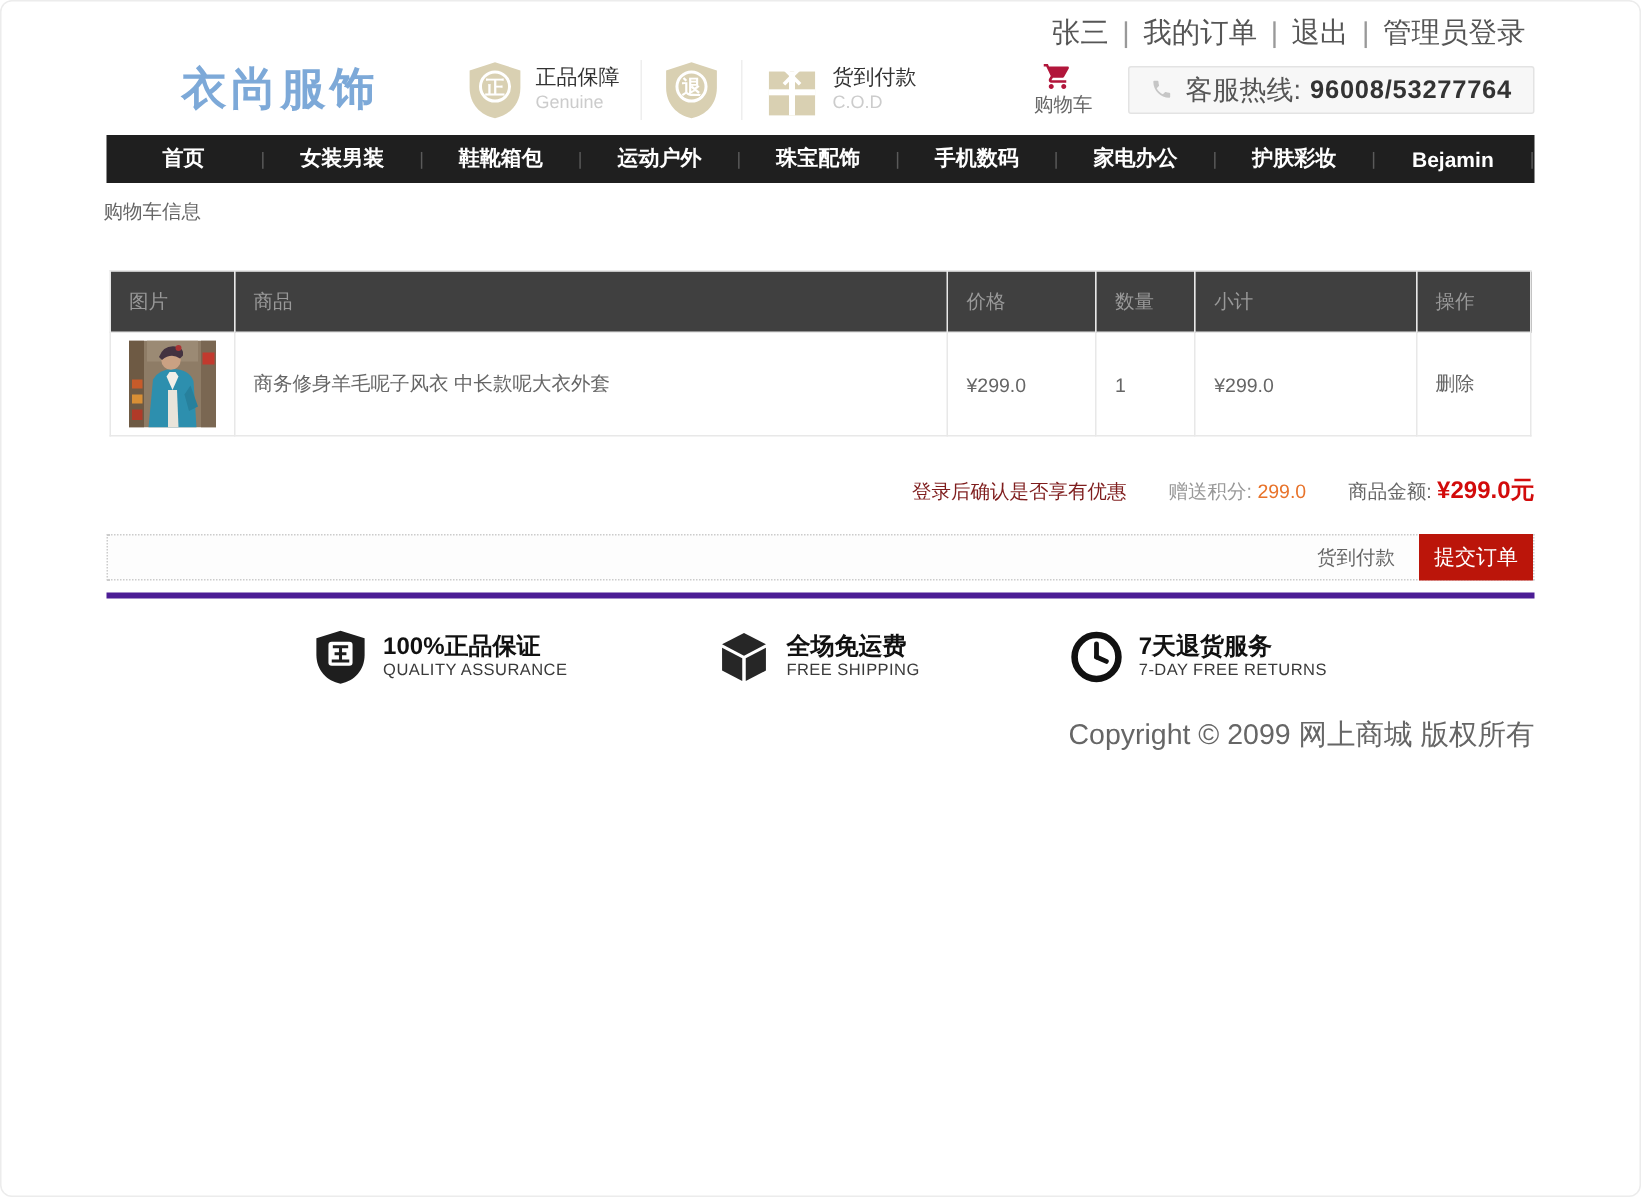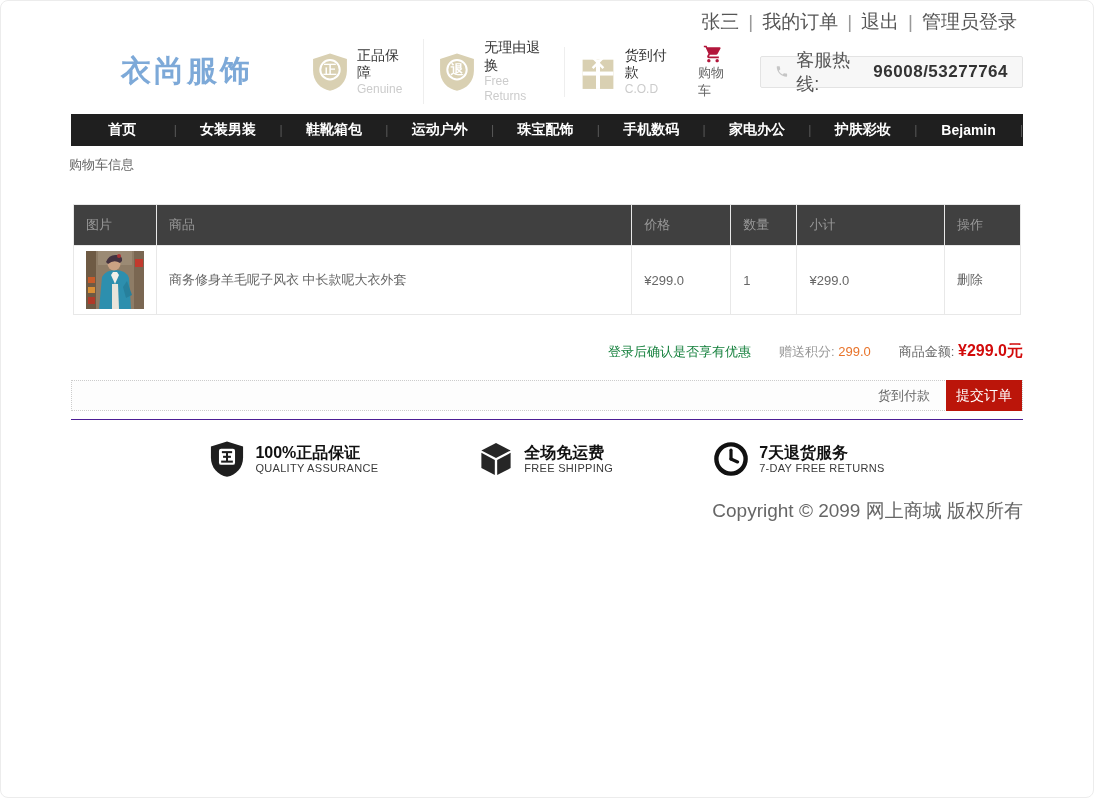--- a/index.html
+++ b/index.html
@@ -75,21 +75,21 @@
   }
   td.imgcell { padding:4px; }
   .thumb { width:58px; height:58px; display:block; cursor:pointer; }
   .del { color:#666; cursor:pointer; }
 
   
   .summary {
     display:flex; justify-content:flex-end; align-items:baseline;
     margin-top:26px; font-size:13px;
   }
-  .summary .notice { color:#15803d; }
+  .summary .notice { color:#7f1d1d; }
   .summary .group { margin-left:28px; }
   .summary .lbl { color:#999; }
   .summary .lbl-dark { color:#666; }
   .summary .orange { color:#e8732a; }
   .summary .red { color:#d20b0b; font-weight:bold; font-size:16px; }
 
   
   .action-bar {
     margin-top:18px; height:31px;
     border:1px dotted #ccc; background:#fdfdfd;
@@ -136,24 +136,20 @@
             <div class="btitle">正品保障</div>
             <div class="bsub">Genuine</div>
           </div>
         </div>
         <div class="badge">
           <svg class="bicon" viewBox="0 0 24 26">
             <path d="M12 1 L23 4.5 V12 C23 19 18.3 24 12 25.2 C5.7 24 1 19 1 12 V4.5 Z" fill="#d9d0b2"></path>
             <circle cx="12" cy="11.5" r="6.3" fill="none" stroke="#ffffff" stroke-width="1.3"></circle>
             <text x="12" y="14.6" text-anchor="middle" font-size="8.5" font-weight="bold" fill="#ffffff">退</text>
           </svg>
-          <div class="btext">
-            <div class="btitle">无理由退换</div>
-            <div class="bsub">Free Returns</div>
-          </div>
         </div>
         <div class="badge">
           <svg class="bicon" viewBox="0 0 24 26">
             <rect x="2" y="5" width="20" height="19" fill="#d9d0b2"></rect>
             <rect x="10.7" y="5" width="2.6" height="19" fill="#ffffff"></rect>
             <rect x="2" y="12.7" width="20" height="2.6" fill="#ffffff"></rect>
             <g stroke="#ffffff" stroke-width="1.6">
               <line x1="8.5" y1="3.5" x2="15.5" y2="10.5"></line>
               <line x1="15.5" y1="3.5" x2="8.5" y2="10.5"></line>
             </g>
@@ -265,21 +261,21 @@
         <span class="lbl-dark">商品金额:</span>
         <span class="red">¥299.0元</span>
       </span>
     </div>
 
     <div class="action-bar">
       <span class="clear-cart">货到付款</span>
       <button class="submit-btn">提交订单</button>
     </div>
 
-    <div class="footer" style="border-top:1px solid #4c1d95;">
+    <div class="footer" style="border-top:4px solid #4c1d95;">
       <div class="fbadges">
         <div class="fbadge">
           <svg class="ficon" viewBox="0 0 24 26">
             <path d="M12 1 L23 4.5 V12 C23 19 18.3 24 12 25.2 C5.7 24 1 19 1 12 V4.5 Z" fill="#1e1e1e"></path>
             <rect x="6.5" y="6" width="11" height="11" rx="1.5" fill="#ffffff"></rect>
             <g stroke="#1e1e1e" stroke-width="1.4">
               <line x1="8.5" y1="8.3" x2="15.5" y2="8.3"></line>
               <line x1="12" y1="8.3" x2="12" y2="14.8"></line>
               <line x1="9.3" y1="11.5" x2="14.7" y2="11.5"></line>
               <line x1="8" y1="14.8" x2="16" y2="14.8"></line>

